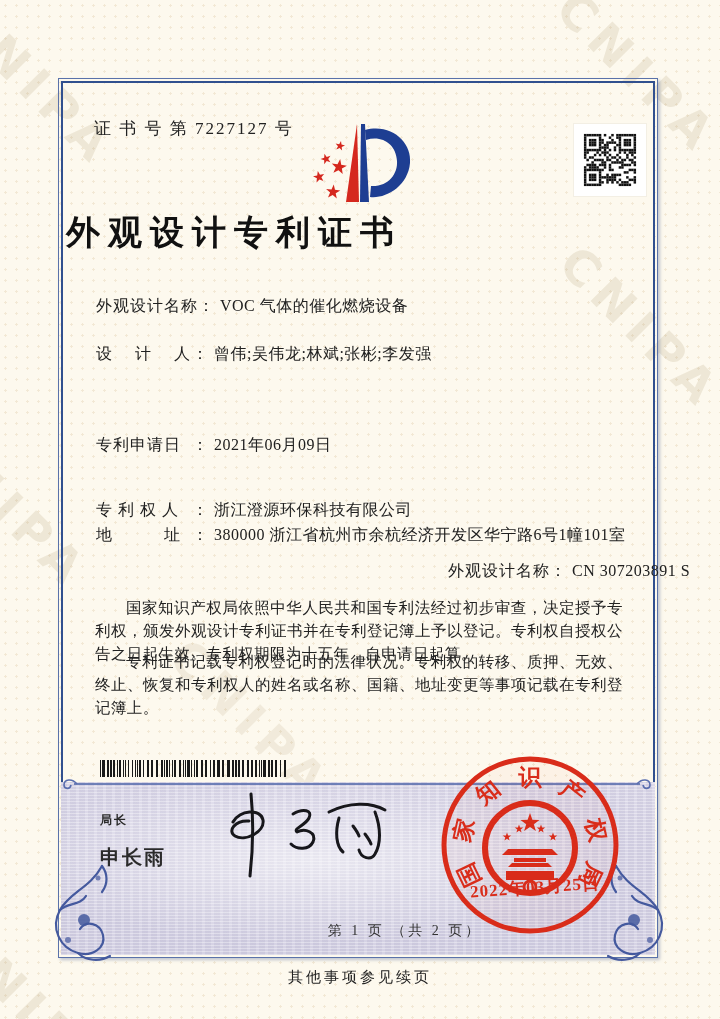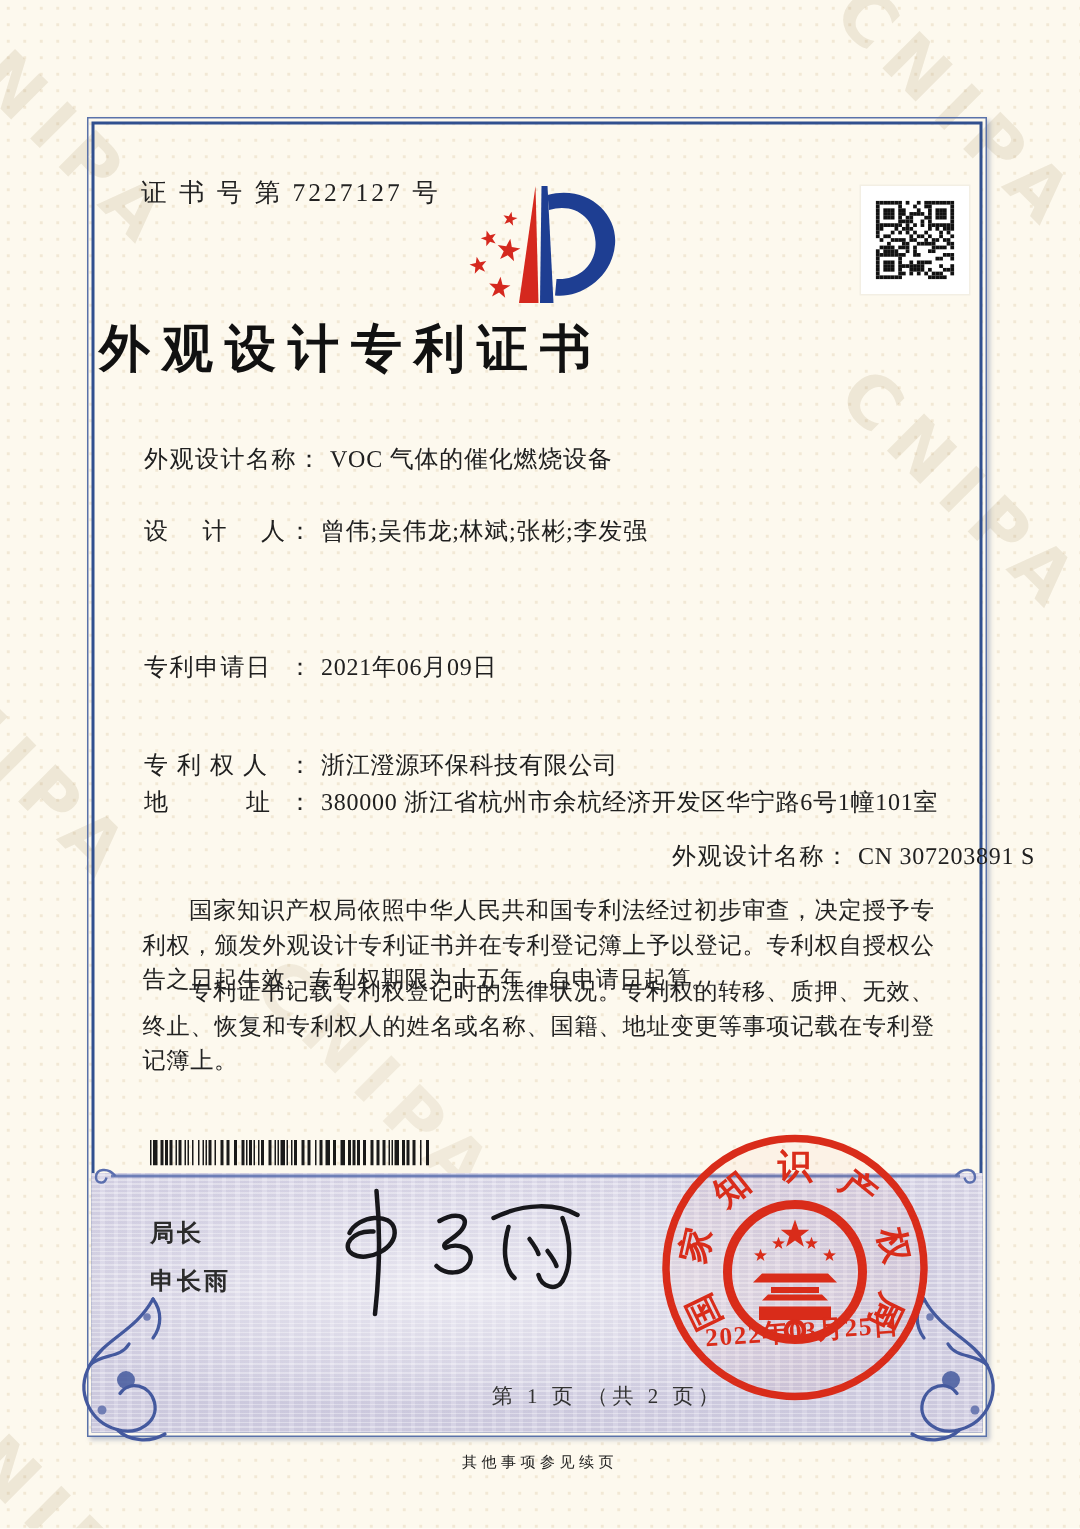--- a/index.html
+++ b/index.html
@@ -48,37 +48,37 @@
     position:absolute;left:61px;top:782px;width:594px;height:173px;
     background:
       radial-gradient(ellipse at 42% 45%, rgba(255,255,255,.55), rgba(255,255,255,0) 62%),
       repeating-linear-gradient(0deg, rgba(255,255,255,.35) 0 1px, rgba(0,0,0,0) 1px 3px),
       repeating-linear-gradient(90deg, rgba(118,112,158,.10) 0 6px, rgba(0,0,0,0) 6px 9px),
       linear-gradient(#dcd9e9,#d5d2e4);
   }
   .panel-topline{position:absolute;left:74px;top:783px;width:566px;height:2px;background:#5a6eae;opacity:.85;}
   .panel-curl{position:absolute;}
   .officer-title{position:absolute;left:100px;top:812px;font-family:"Liberation Sans","DejaVu Sans",sans-serif;
-    font-weight:600;font-size:16px;color:#2b2b2b;letter-spacing:2px;}
+    font-weight:600;font-size:12px;color:#2b2b2b;letter-spacing:2px;}
   .officer-name{position:absolute;left:100px;top:844px;font-family:"Liberation Sans","DejaVu Sans",sans-serif;
-    font-weight:600;font-size:16px;color:#2b2b2b;letter-spacing:2px;}
+    font-weight:600;font-size:20px;color:#2b2b2b;letter-spacing:2px;}
   .signature{position:absolute;left:205px;top:788px;}
   .seal{position:absolute;left:425px;top:745px;}
   .seal-date{
     position:absolute;left:440px;top:876px;width:190px;text-align:center;
     font-size:17px;font-weight:700;color:#d92c1a;letter-spacing:1px;
     transform:rotate(-4deg);
   }
   .page-num{
     position:absolute;left:58px;top:922px;width:598px;text-align:center;
     font-size:14px;letter-spacing:3px;color:#333;padding-left:48px;
   }
   .continuation{
     position:absolute;left:0;top:968px;width:720px;text-align:center;
-    font-size:10px;letter-spacing:3px;color:#222;
+    font-size:15px;letter-spacing:3px;color:#222;
   }
   .ornament{position:absolute;}
 </style>
 </head>
 <body>
 
 <div id="page">
 
   <div class="watermark" style="left:-18px;top:-8px;">CNIPA</div>
   <div class="watermark" style="left:585px;top:-20px;">CNIPA</div>

